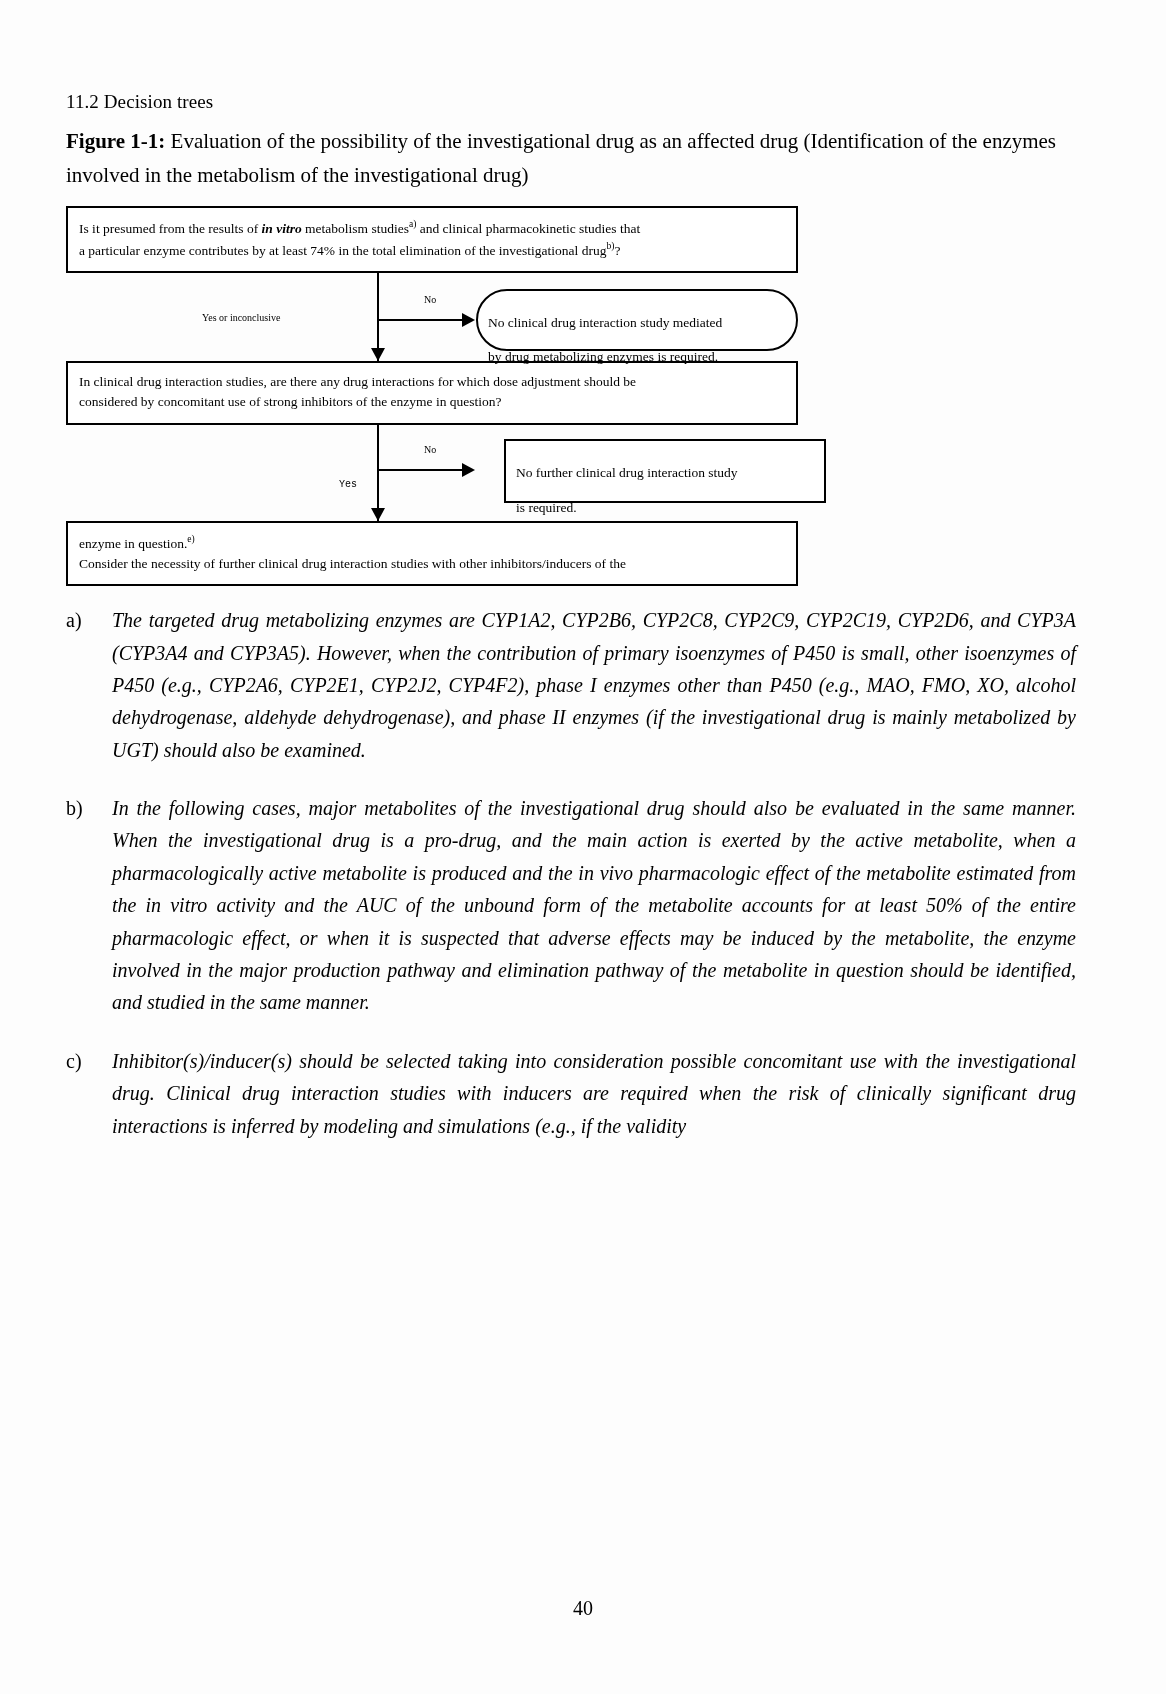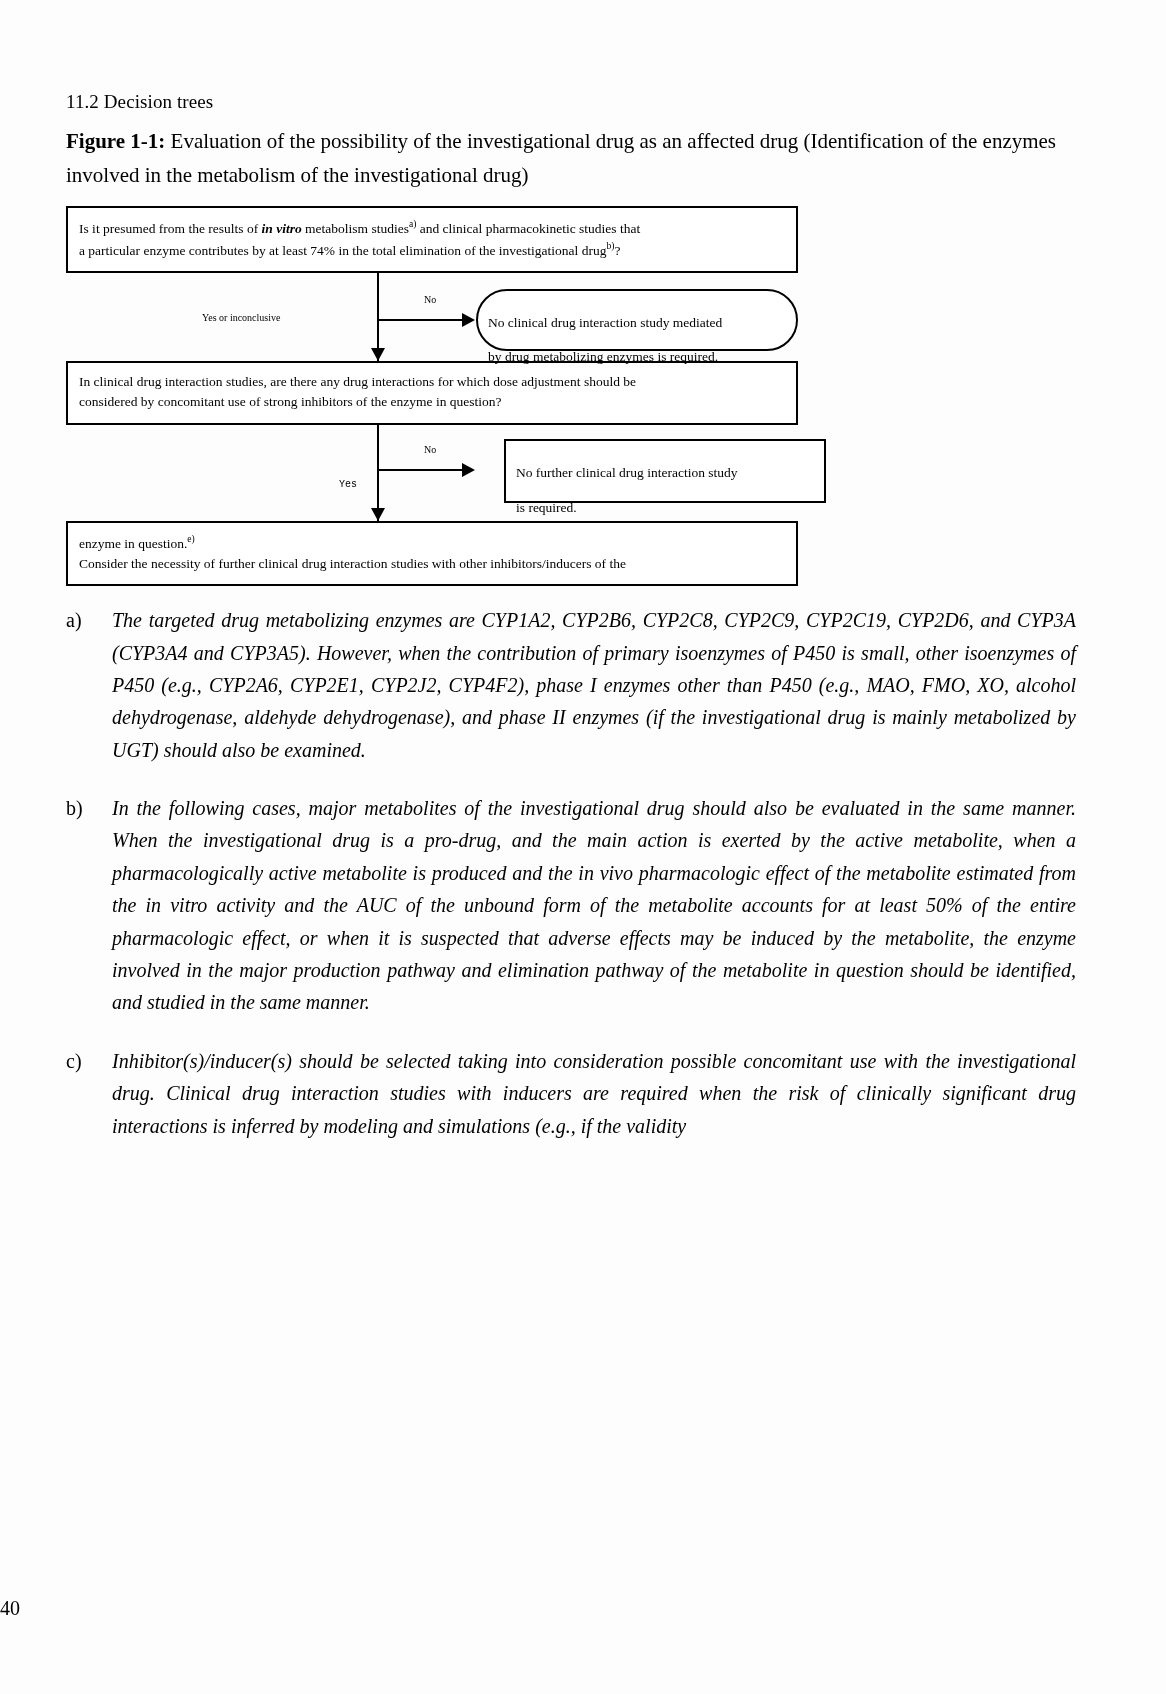--- a/index.html
+++ b/index.html
@@ -152,20 +152,21 @@
     text-align: justify;
     text-justify: inter-word;
     font-style: italic;
   }
 
   .pagenum {
     position: absolute;
     left: 0;
     right: 0;
     top: 1597px;
+    text-align: center;
     font-size: 20px;
   }
 </style>
 </head>
 <body>
 
 <div class="page">
   <div class="content">
 
     <div class="section-heading">11.2 Decision trees</div>

